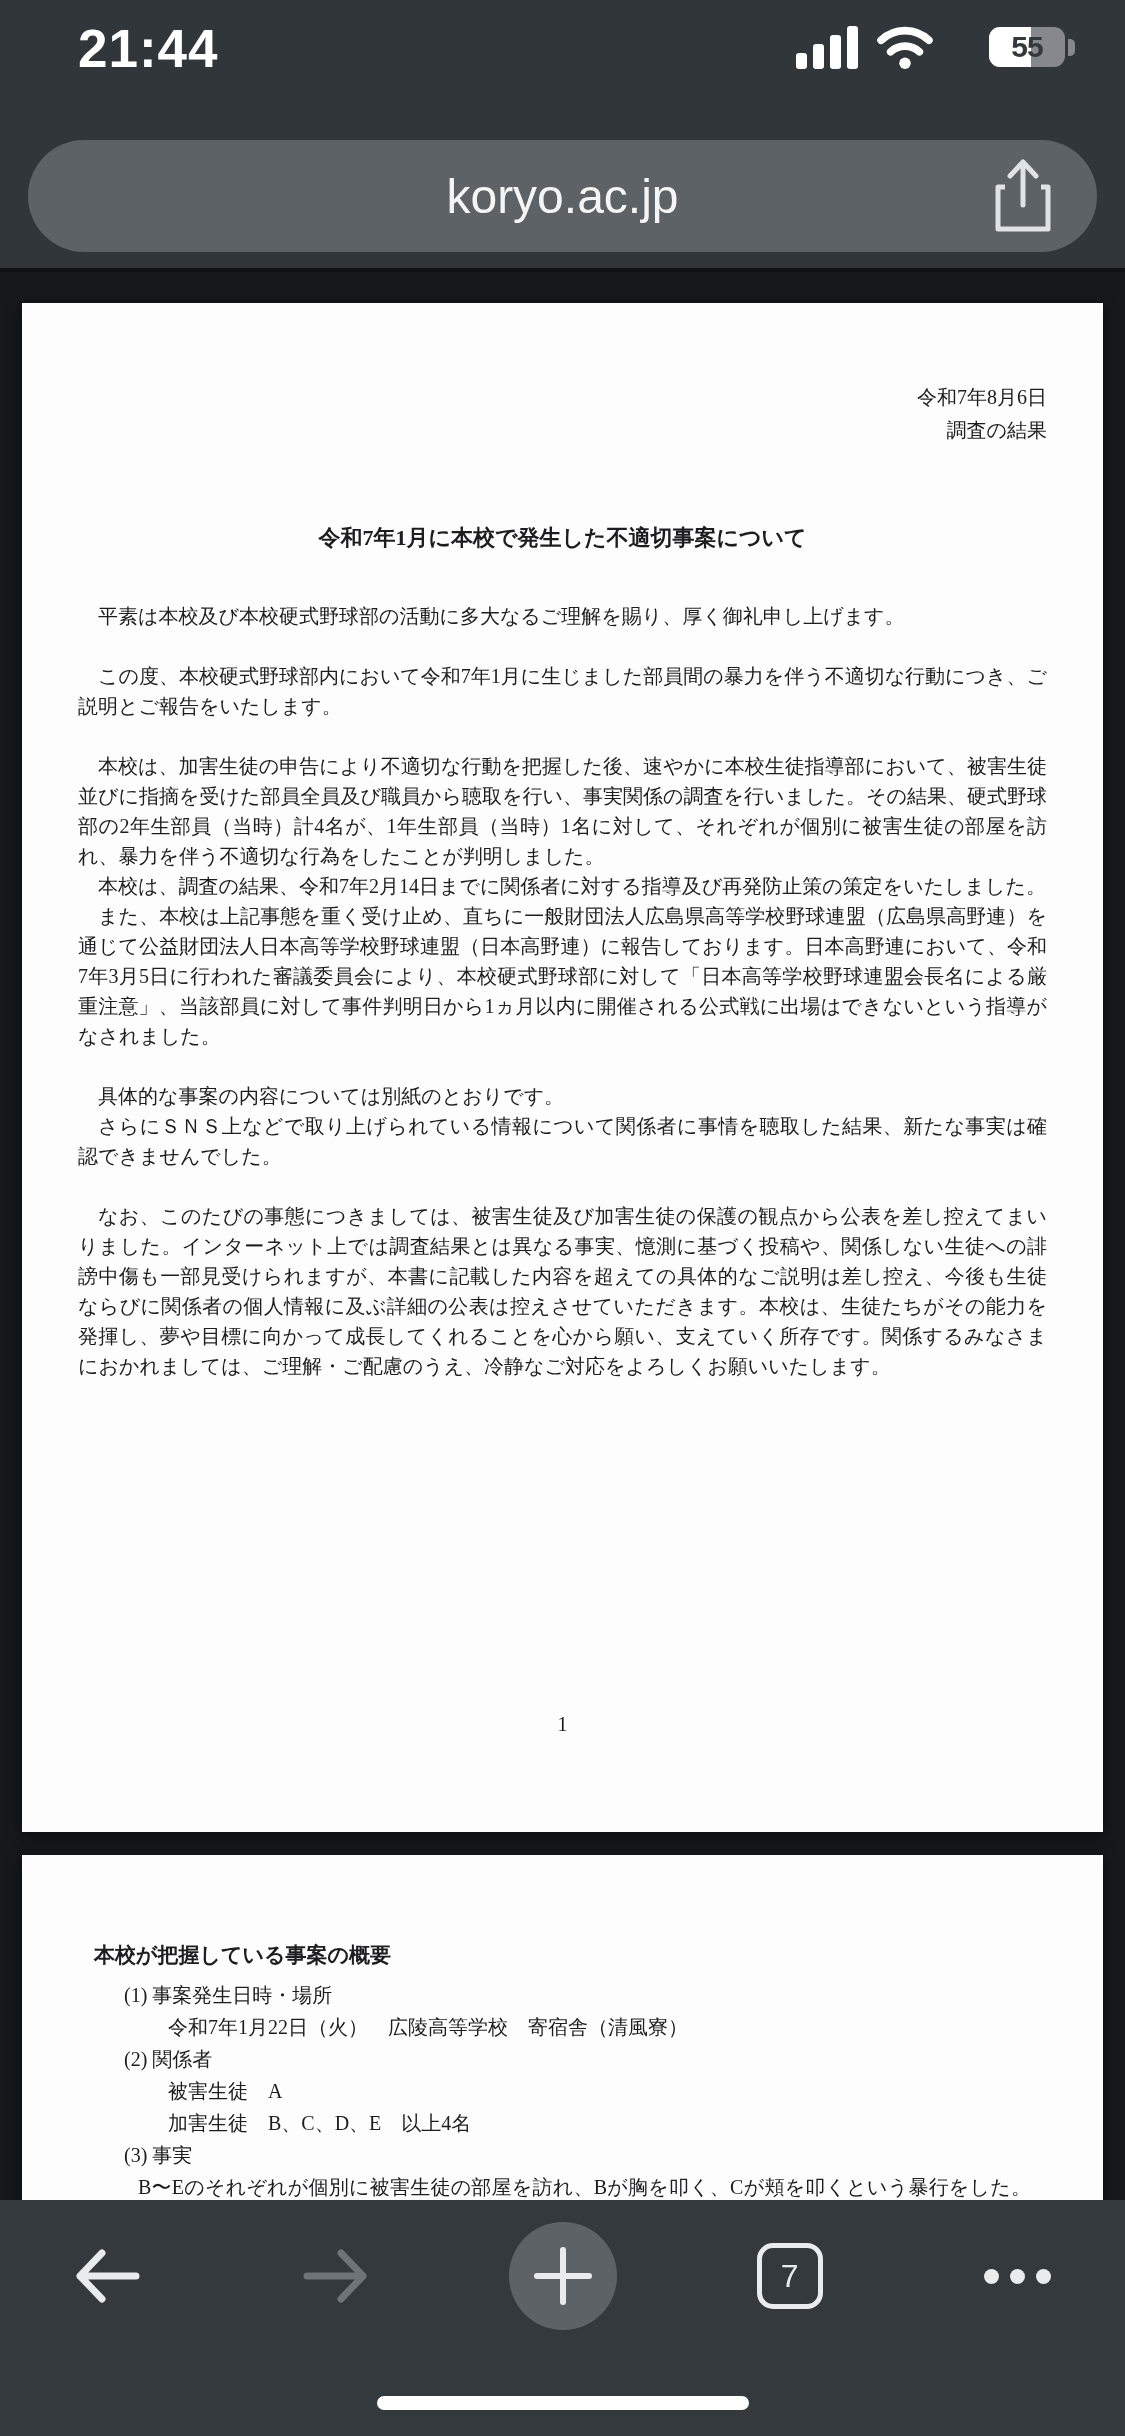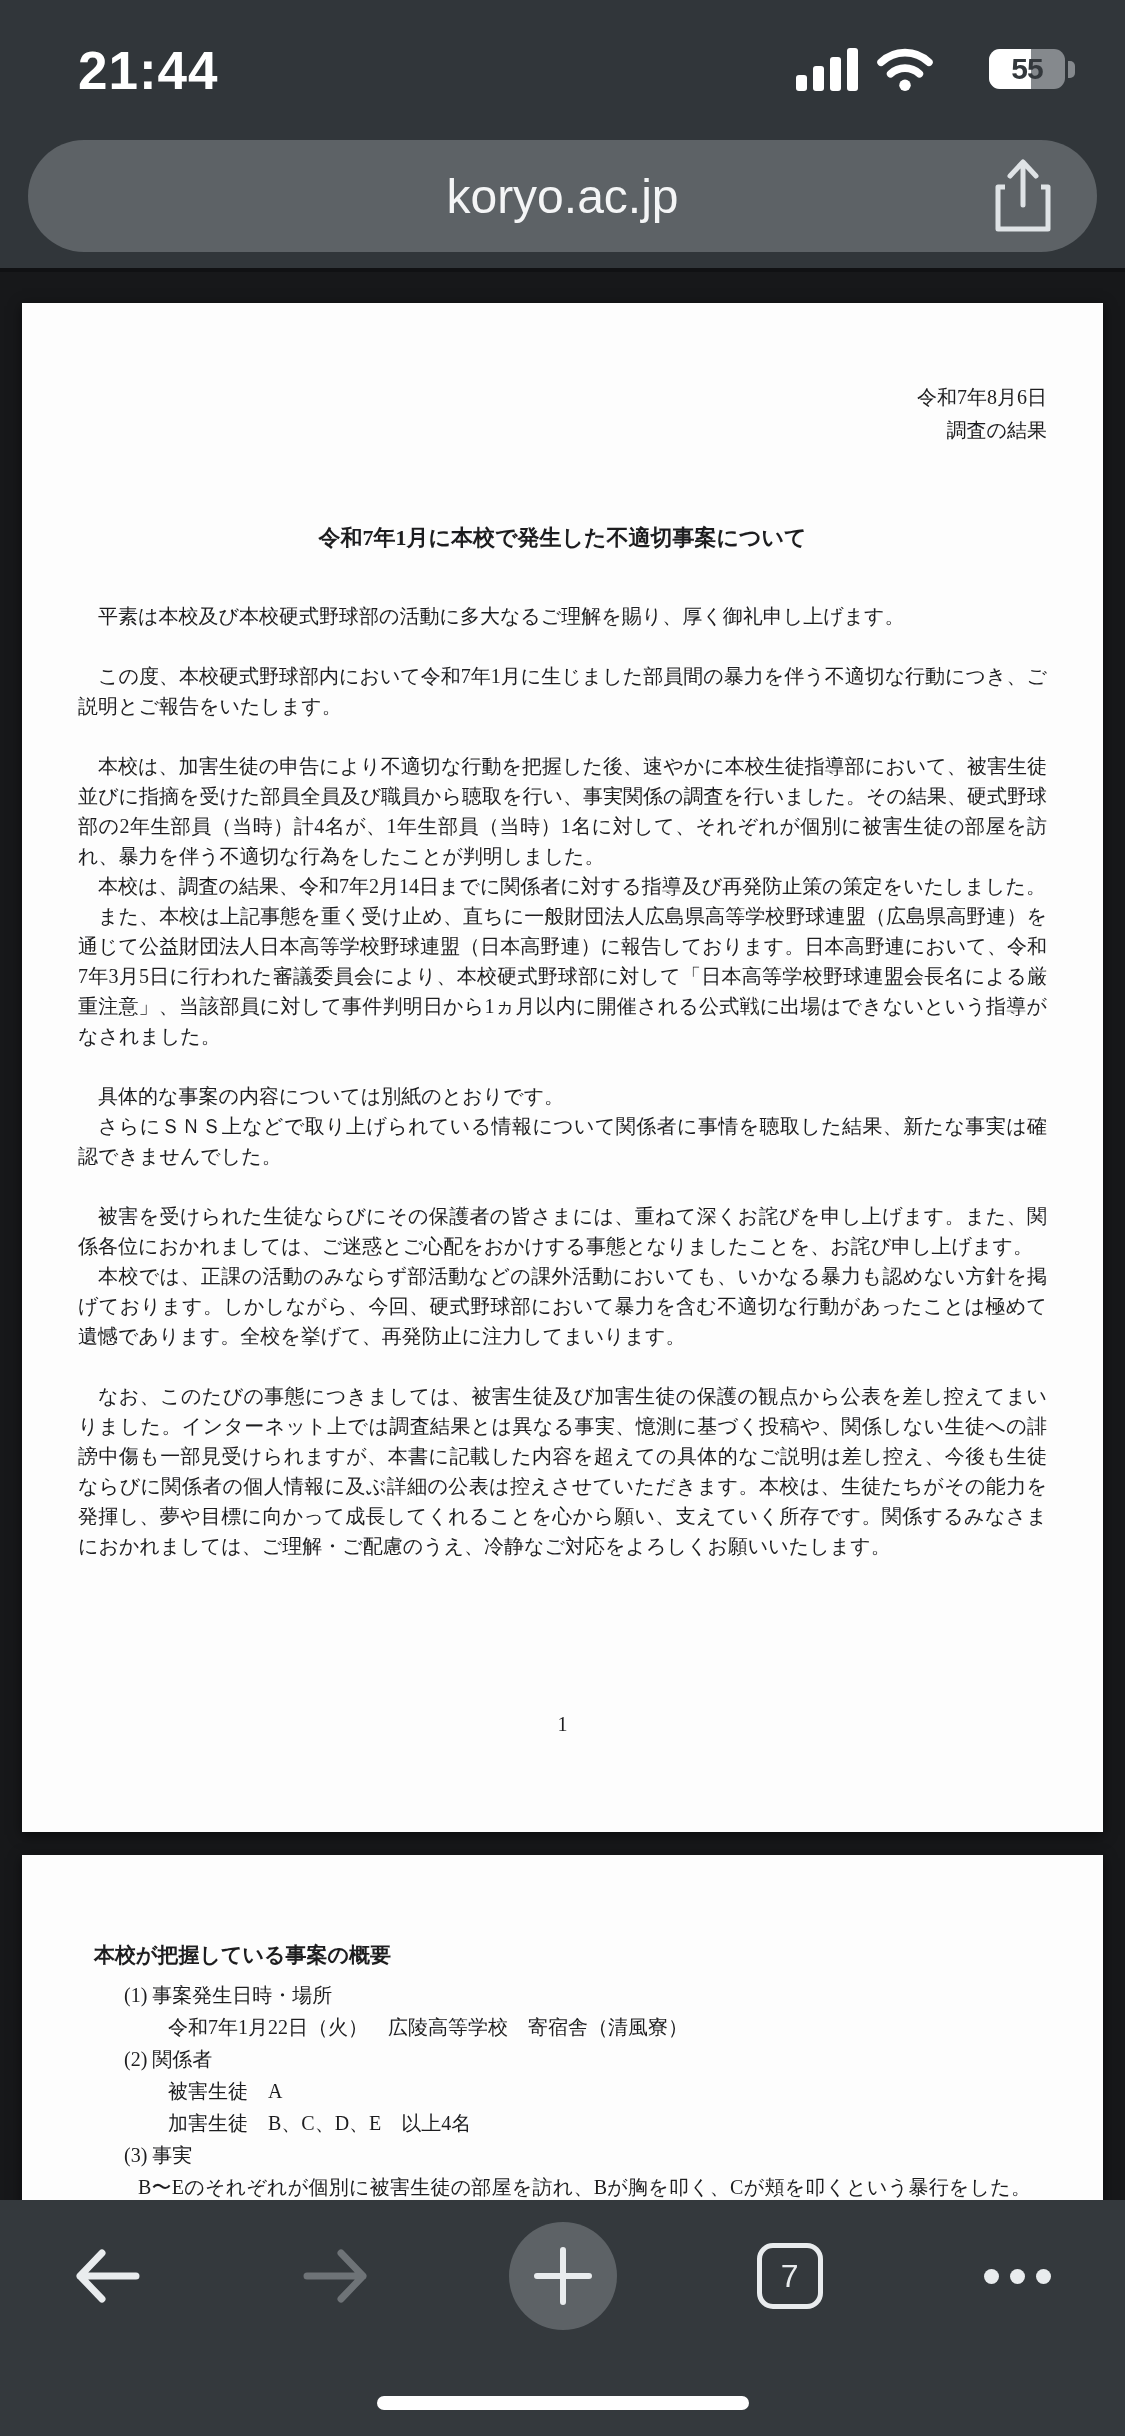--- a/index.html
+++ b/index.html
@@ -5,21 +5,21 @@
   html,body { margin:0; padding:0; background:#000; }
   .screen {
     position:relative; width:1125px; height:2436px; overflow:hidden;
     background:#17181a; font-family:"Liberation Sans", sans-serif;
   }
   
   .top-chrome {
     position:absolute; top:0; left:0; right:0; height:272px;
     background:#31363a; border-bottom:4px solid #101113; box-sizing:border-box;
   }
-  .status-bar { position:absolute; top:30px; left:0; right:0; height:78px; }
+  .status-bar { position:absolute; top:8px; left:0; right:0; height:78px; }
   .time {
     position:absolute; left:78px; top:10px; font-size:53px; font-weight:700;
     color:#ffffff; letter-spacing:1px;
   }
   .status-icons {
     position:absolute; right:50px; top:0; height:78px;
     display:flex; align-items:center; gap:18px;
   }
   .signal { display:flex; align-items:flex-end; gap:6px; height:44px; }
   .signal .bar { width:11px; background:#fff; border-radius:3px; }
@@ -147,24 +147,20 @@
         <div class="group">
           <p class="para">本校は、加害生徒の申告により不適切な行動を把握した後、速やかに本校生徒指導部において、被害生徒並びに指摘を受けた部員全員及び職員から聴取を行い、事実関係の調査を行いました。その結果、硬式野球部の2年生部員（当時）計4名が、1年生部員（当時）1名に対して、それぞれが個別に被害生徒の部屋を訪れ、暴力を伴う不適切な行為をしたことが判明しました。</p>
           <p class="para">本校は、調査の結果、令和7年2月14日までに関係者に対する指導及び再発防止策の策定をいたしました。</p>
           <p class="para">また、本校は上記事態を重く受け止め、直ちに一般財団法人広島県高等学校野球連盟（広島県高野連）を通じて公益財団法人日本高等学校野球連盟（日本高野連）に報告しております。日本高野連において、令和7年3月5日に行われた審議委員会により、本校硬式野球部に対して「日本高等学校野球連盟会長名による厳重注意」、当該部員に対して事件判明日から1ヵ月以内に開催される公式戦に出場はできないという指導がなされました。</p>
         </div>
         <div class="group">
           <p class="para">具体的な事案の内容については別紙のとおりです。</p>
           <p class="para">さらにＳＮＳ上などで取り上げられている情報について関係者に事情を聴取した結果、新たな事実は確認できませんでした。</p>
         </div>
         <div class="group">
-          <p class="para">被害を受けられた生徒ならびにその保護者の皆さまには、重ねて深くお詫びを申し上げます。また、関係各位におかれましては、ご迷惑とご心配をおかけする事態となりましたことを、お詫び申し上げます。</p>
-          <p class="para">本校では、正課の活動のみならず部活動などの課外活動においても、いかなる暴力も認めない方針を掲げております。しかしながら、今回、硬式野球部において暴力を含む不適切な行動があったことは極めて遺憾であります。全校を挙げて、再発防止に注力してまいります。</p>
-        </div>
-        <div class="group">
           <p class="para">なお、このたびの事態につきましては、被害生徒及び加害生徒の保護の観点から公表を差し控えてまいりました。インターネット上では調査結果とは異なる事実、憶測に基づく投稿や、関係しない生徒への誹謗中傷も一部見受けられますが、本書に記載した内容を超えての具体的なご説明は差し控え、今後も生徒ならびに関係者の個人情報に及ぶ詳細の公表は控えさせていただきます。本校は、生徒たちがその能力を発揮し、夢や目標に向かって成長してくれることを心から願い、支えていく所存です。関係するみなさまにおかれましては、ご理解・ご配慮のうえ、冷静なご対応をよろしくお願いいたします。</p>
         </div>
       </div>
     <div class="page-num">1</div>
   </div>
 
   <div class="page page2">
     <div class="p2-heading">本校が把握している事案の概要</div>
     <div>
         <div class="p2-line indent-1">(1) 事案発生日時・場所</div>

